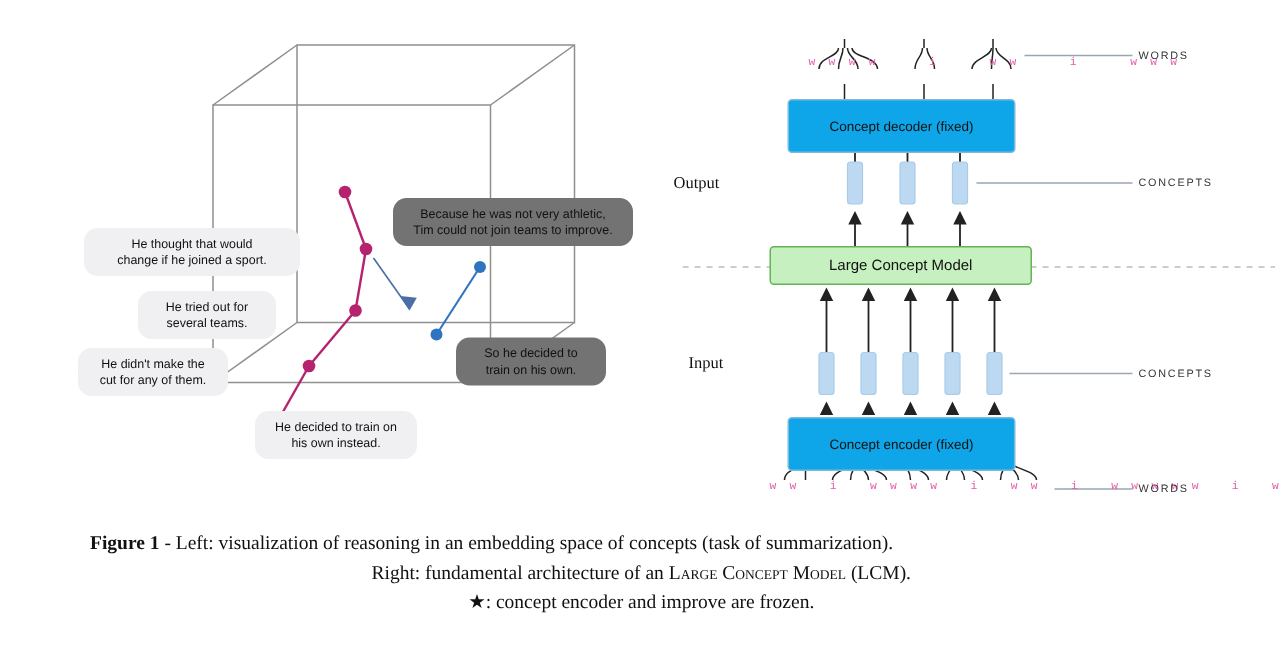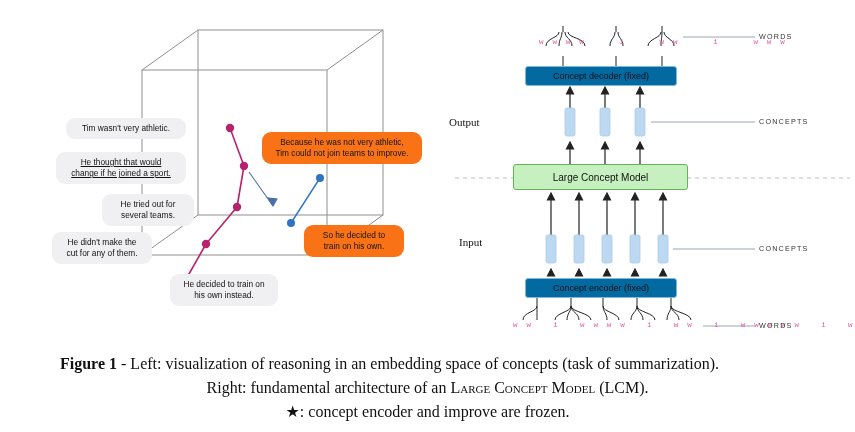--- a/index.html
+++ b/index.html
@@ -33,21 +33,21 @@
     border-radius: 9px;
     font-family: "Liberation Sans", sans-serif;
     font-size: 8.3px;
     line-height: 1.35;
     color: #111;
     padding: 5px 7px;
     text-align: center;
     white-space: pre-line;
   }
   .bubble.blue {
-    background: #f97316;
+    background: #737373;
   }
 
   
   .right-panel {
     position: absolute;
     left: 455px; top: 8px;
     width: 395px; height: 330px;
   }
   .arch-svg { position:absolute; left:0; top:0; }
 
@@ -56,23 +56,23 @@
     font-family: "Liberation Sans", sans-serif;
     font-size: 9px;
     color: #111;
     display: flex;
     align-items: center;
     justify-content: center;
     border-radius: 3px;
     text-align: center;
   }
   .box.decoder, .box.encoder {
-    background: #0369a1;
+    background: #0ea5e9;
     border: 1px solid #7fb8dd;
-    height: 20px;
+    height: 36px;
   }
   .box.lcm {
     background: #c7f0c0;
     border: 1px solid #63b455;
     height: 26px;
     font-size: 10px;
   }
   .side-label {
     position: absolute;
     font-family: "Liberation Serif", serif;
@@ -94,21 +94,21 @@
     letter-spacing: 2.2px;
     white-space: pre;
   }
 
   
   .caption {
     position: absolute;
     left: 60px; top: 352px;
     width: 735px;
     font-family: "Liberation Serif", serif;
-    font-size: 16px;
+    font-size: 13px;
     line-height: 1.5;
     color: #111;
     text-align: center;
   }
   .caption .l1 { text-align: left; }
   .caption b { font-weight: bold; }
   .sc { font-variant: small-caps; }
 </style>
 </head>
 <body>
@@ -156,26 +156,25 @@
         <circle cx="176" cy="234" r="4.2"></circle>
         <circle cx="151" cy="278" r="4.2"></circle>
       </g>
 
       <g fill="#2f74c0">
         <circle cx="290" cy="168" r="4"></circle>
         <circle cx="261" cy="213" r="4"></circle>
       </g>
     </svg>
 
-    <div class="bubble" style="left:36px; top:108px; width:120px;">Tim wasn't very athletic.</div>
-
-    <div class="bubble" style="left:26px; top:142px; width:130px;text-decoration:underline;">He thought that would
+
+    <div class="bubble" style="left:26px; top:142px; width:144px;">He thought that would
 change if he joined a sport.</div>
 
-    <div class="bubble" style="left:72px; top:184px; width:92px;">He tried out for
+    <div class="bubble" style="left:62px; top:184px; width:92px;">He tried out for
 several teams.</div>
 
     <div class="bubble" style="left:22px; top:222px; width:100px;">He didn't make the
 cut for any of them.</div>
 
     <div class="bubble" style="left:140px; top:264px; width:108px;">He decided to train on
 his own instead.</div>
 
     <div class="bubble blue" style="left:232px; top:122px; width:160px;">Because he was not very athletic,
 Tim could not join teams to improve.</div>

